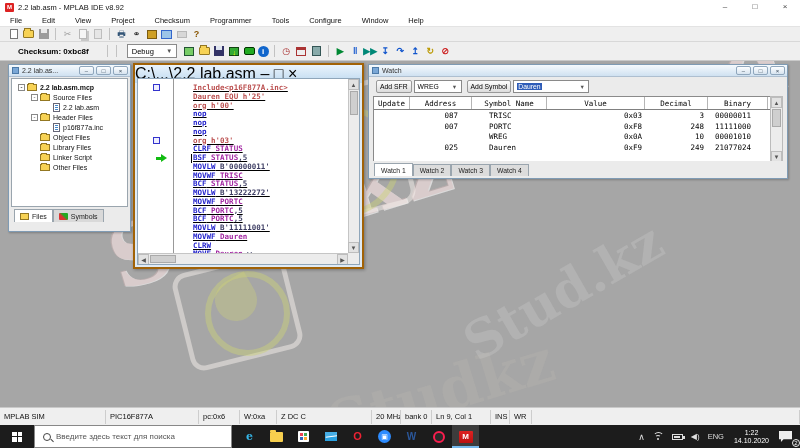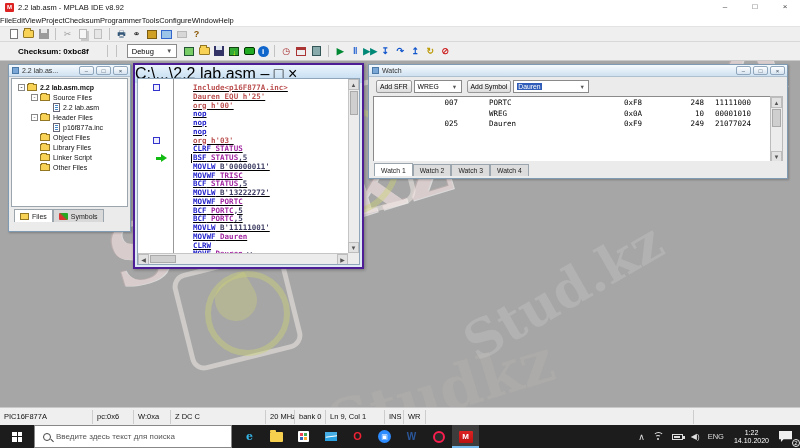--- a/index.html
+++ b/index.html
@@ -8,21 +8,21 @@
 
   
   #titlebar { position:absolute; left:0; top:0; width:800px; height:14px; background:#fff; display:flex; align-items:center; }
   #app-icon { width:9px; height:9px; margin:0 4px 0 5px; background:#d22; border-radius:1px; color:#fff; font-size:6px; line-height:9px; text-align:center; font-weight:bold; }
   #titlebar .title { font-size:7.5px; color:#111; }
   #win-controls { margin-left:auto; display:flex; height:14px; }
   #win-controls span { width:30px; text-align:center; font-size:8px; line-height:14px; color:#444; }
 
   
   #menubar { position:absolute; left:0; top:14px; width:800px; height:13px; background:#fff; border-bottom:1px solid #e3e3e3; display:flex; align-items:center; }
-  #menubar .mi { font-size:7.5px; color:#111; padding:0 0; line-height:13px; }
+  #menubar .mi { font-size:7.5px; color:#111; padding:0 10px; line-height:13px; }
 
   
   #toolbar1 { position:absolute; left:0; top:27px; width:800px; height:15px; background:#efefef; border-bottom:1px solid #d8d8d8; display:flex; align-items:center; padding-left:6px; }
   #toolbar2 { position:absolute; left:0; top:42px; width:800px; height:19px; background:#efefef; border-bottom:1px solid #c9c9c9; display:flex; align-items:center; }
   .tsep { width:1px; height:12px; background:#c2c2c2; margin:0 4px; }
   .ticon { width:13px; height:13px; margin:0 1px; display:flex; align-items:center; justify-content:center; font-size:9px; }
   .mini { position:relative; display:block; }
   .i-page { width:8px; height:10px; background:#fff; border:1px solid #777; }
   .i-folder { width:11px; height:8px; background:#f7d254; border:1px solid #937722; border-radius:1px; position:relative; }
   .i-folder:before { content:""; position:absolute; left:0; top:-3px; width:5px; height:2px; background:#f7d254; border:1px solid #937722; border-bottom:none; }
@@ -67,21 +67,21 @@
   .titem .file:before { content:""; position:absolute; left:1px; top:1px; right:1px; height:1px; background:#48c; box-shadow:0 2px 0 #48c,0 4px 0 #48c; }
   .titem.bold { font-weight:bold; }
   #project-tabs { position:absolute; left:2px; bottom:2px; right:2px; height:22px; background:#ebebeb; display:flex; align-items:flex-start; padding:2px 0 0 3px; }
   .ptab { height:13px; display:flex; align-items:center; font-size:7px; padding:0 5px; border:1px solid #9aa5ae; border-bottom:none; background:#d9d9d9; color:#222; }
   .ptab.active { background:#fff; }
   .ptab .fold,.ptab .sym { width:9px; height:7px; margin-right:3px; }
   .ptab .fold { background:#f7d254; border:1px solid #937722; }
   .ptab .sym { background:linear-gradient(45deg,#d33 40%,#2a2 60%); border-radius:1px; }
 
   
-  #editor-win { left:133px; top:2px; width:231px; height:206px; border:2px solid #4c1d95; background:#dfeaf4; box-shadow:1px 1px 3px rgba(0,0,0,.3); position:absolute; }
+  #editor-win { left:133px; top:2px; width:231px; height:206px; border:2px solid #a16207; background:#dfeaf4; box-shadow:1px 1px 3px rgba(0,0,0,.3); position:absolute; }
   #editor-win .tbar { background:linear-gradient(#eaf4fc,#bdd9ef); }
   #editor-body { position:absolute; left:2px; top:13px; right:2px; bottom:2px; background:#fff; border:1px solid #8fa6ba; overflow:hidden; }
   #gutter { position:absolute; left:0; top:0; width:36px; bottom:11px; background:#fff; border-right:1px solid #999; }
   .bp-square { position:absolute; left:15px; width:7px; height:7px; border:1px solid #33c; background:#eef; }
   #cur-arrow { position:absolute; left:18px; width:12px; height:9px; }
   #cur-arrow:before { content:""; position:absolute; left:0; top:3px; width:6px; height:3px; background:#1b1; }
   #cur-arrow:after { content:""; position:absolute; left:5px; top:0; border-left:6px solid #1b1; border-top:4.5px solid transparent; border-bottom:4.5px solid transparent; }
   #code { position:absolute; left:37px; top:0; right:11px; bottom:11px; overflow:hidden; font-family:"DejaVu Sans Mono",monospace; font-size:7.5px; font-weight:600; padding:5px 0 0 18px; }
   #code .ln { height:8.75px; line-height:8.75px; white-space:pre; position:relative;text-decoration:underline; }
   #code .dir { color:#bb4f4f; }
@@ -417,21 +417,37 @@
             <span>WREG</span>
             <span class="arr">▼</span>
           </span>
         <span class="wbtn">Add Symbol</span>
         <span class="wcombo" style="width:76px">
             <span class="sel">Dauren</span>
             <span class="arr">▼</span>
           </span>
       </div>
       <div id="watch-table">
+        <div id="watch-head">
+            <span class="hc" style="width: 36px;">Update</span>
+            <span class="hc" style="width: 62px;">Address</span>
+            <span class="hc" style="width: 75px;">Symbol Name</span>
+            <span class="hc" style="width: 98px;">Value</span>
+            <span class="hc" style="width: 63px;">Decimal</span>
+            <span class="hc" style="width: 60px;">Binary</span>
+          </div>
         <div id="watch-rows">
+            <div class="wrow">
+              <span class="c c-upd"></span>
+              <span class="c c-adr">087</span>
+              <span class="c c-sym">TRISC</span>
+              <span class="c c-val v">0x03</span>
+              <span class="c c-dec v">3</span>
+              <span class="c c-bin v">00000011</span>
+            </div>
             <div class="wrow">
               <span class="c c-upd"></span>
               <span class="c c-adr">007</span>
               <span class="c c-sym">PORTC</span>
               <span class="c c-val v">0xF8</span>
               <span class="c c-dec v">248</span>
               <span class="c c-bin v">11111000</span>
             </div>
             <div class="wrow">
               <span class="c c-upd"></span>
@@ -459,20 +475,21 @@
       <div id="watch-tabs">
           <span class="wtab active">Watch 1</span>
           <span class="wtab">Watch 2</span>
           <span class="wtab">Watch 3</span>
           <span class="wtab">Watch 4</span>
         </div>
     </div>
   </div>
 
   <div id="statusbar">
+      <span class="scell" style="width: 106px;">MPLAB SIM</span>
       <span class="scell" style="width: 93px;">PIC16F877A</span>
       <span class="scell" style="width: 41px;">pc:0x6</span>
       <span class="scell" style="width: 37px;">W:0xa</span>
       <span class="scell" style="width: 95px;">Z DC C</span>
       <span class="scell" style="width: 29px;">20 MHz</span>
       <span class="scell" style="width: 31px;">bank 0</span>
       <span class="scell" style="width: 59px;">Ln 9, Col 1</span>
       <span class="scell" style="width: 19px;">INS</span>
       <span class="scell" style="width: 22px; text-align: center;">WR</span>
       <span class="scell" style="width: 268px;"></span>

